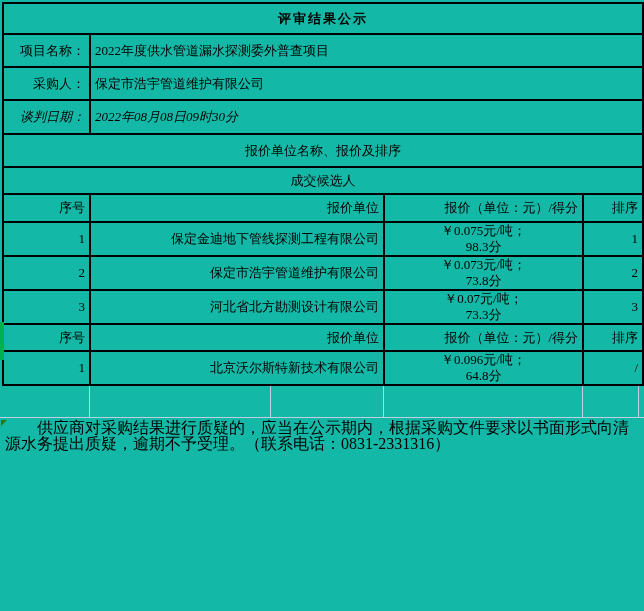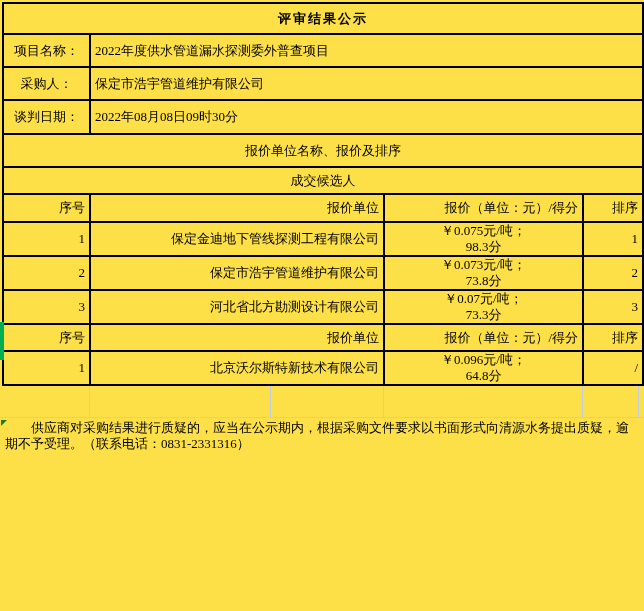--- a/index.html
+++ b/index.html
@@ -1,19 +1,19 @@
 <!DOCTYPE html>
 <html><head>
 <meta charset="utf-8">
 <style>
   html,body{margin:0;padding:0;background:#ffffff;}
   .page{
     position:relative;
     width:644px;height:611px;
-    background:#fde047;
+    background:#14b8a6;
     font-family:"Liberation Serif", serif;
     color:#000;
     overflow:hidden;
   }
   table.main{
     border-collapse:collapse;
     table-layout:fixed;
     width:640px;
     margin:2px 0 0 2px;
   }
@@ -26,26 +26,26 @@
     white-space:nowrap;
   }
   td.title{
     text-align:center;
     font-weight:bold;
     font-size:22px;
     height:29px;
     line-height:29px;
     letter-spacing:2px;
   }
-  td.label{ text-align:center; padding-left:5px; }
+  td.label{ text-align:right; padding-left:5px; }
   td.value{ text-align:left; padding-left:7px; }
   td.section{ text-align:center; font-weight:normal; }
   td.section-plain{ text-align:center; font-weight:normal; }
   td.center{ text-align:right; }
-  .h37{height:33px;} .h36{height:32px;} .h38{height:34px;}
+  .h37{height:33px;} .h36{height:32px;} .h38{height:34px;font-style:italic;}
   .h35{height:27px;} .h32{height:28px;}
   td.price-cell div{ text-align:center; line-height:16px; }
   .selection-strip{
     position:absolute;
     left:0; top:322px;
     width:4px; height:38px;
     z-index:3;
   }
   .grid-row{
     position:relative;
@@ -62,21 +62,21 @@
   }
   .comment-marker{
     position:absolute;
     left:1px; top:2px;
     width:0; height:0;
     border-top:6px solid #1e7a1e;
     border-right:6px solid transparent;
   }
   .note-text{
     padding:2px 5px 0 5px;
-    font-size:13px;
+    font-size:16px;
     line-height:16px;
     word-break:break-all;
   }
 </style>
 </head>
 <body>
 
 <div class="page">
 
   <div class="selection-strip" style="background:#00b050;"></div>

